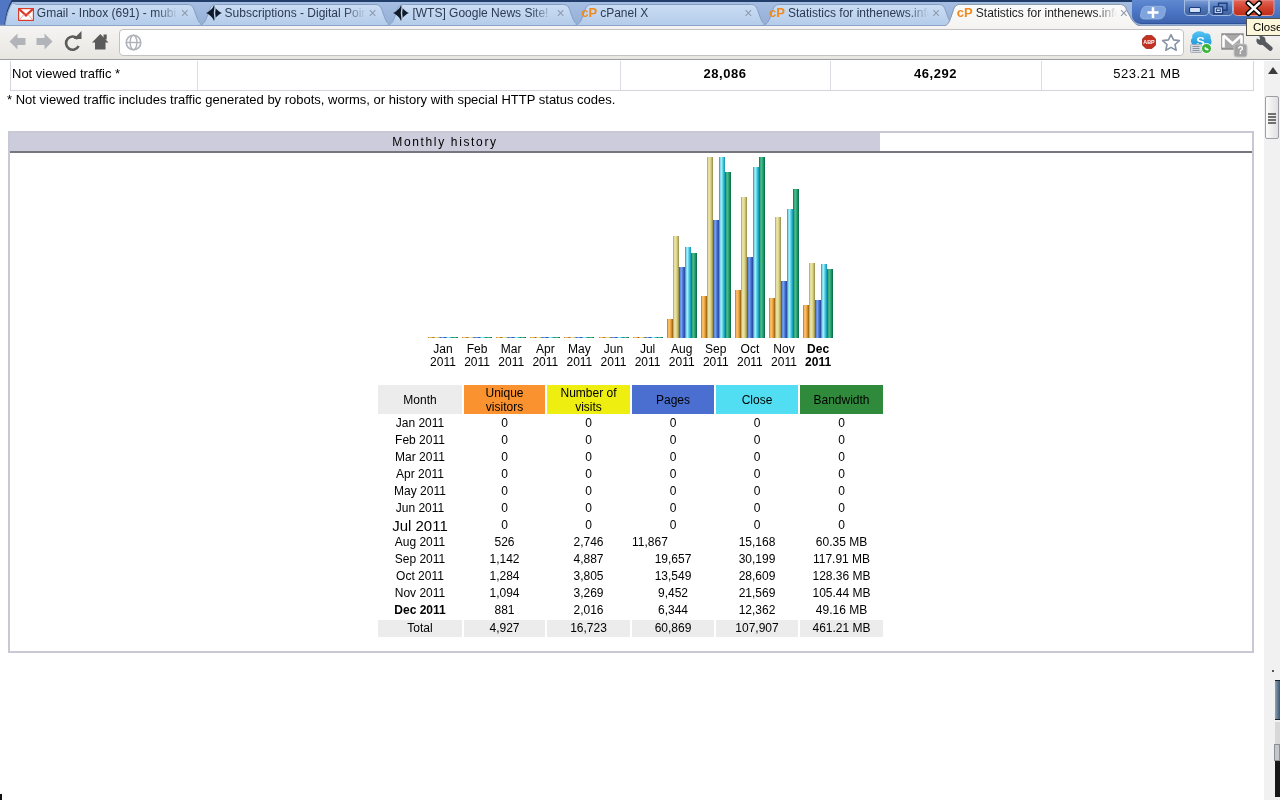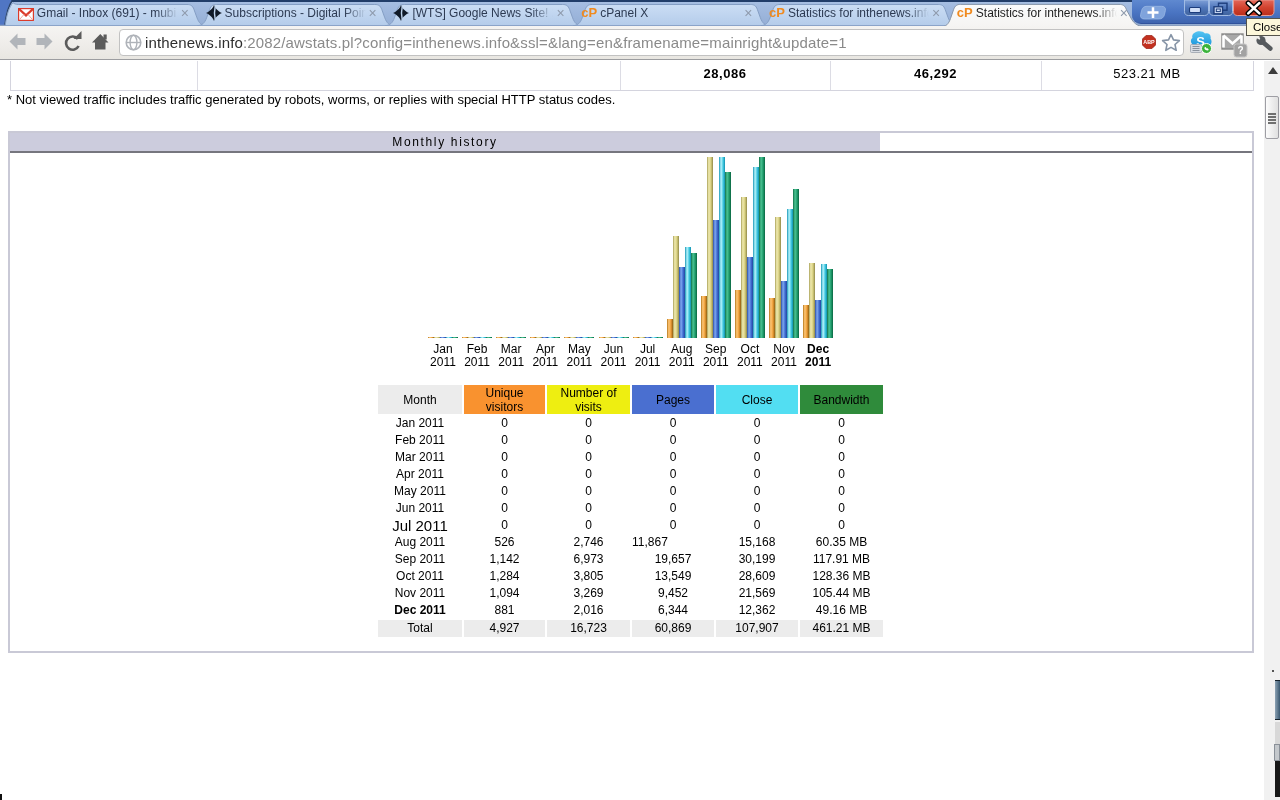--- a/index.html
+++ b/index.html
@@ -112,21 +112,20 @@
  <path d="M92,16.5 L100.3,8 L108.5,16.5 L105.5,16.5 L105.5,23.5 L95,23.5 L95,16.5 Z" fill="#5B5B5B"></path>
  <rect x="103.5" y="8.5" width="3.2" height="5" fill="#5B5B5B"></rect>
 </svg>
 
 <div class="abs" style="left:119px;top:29px;width:1065px;height:27px;background:#fff;border:1px solid #C2C2C2;border-radius:4px"></div>
 <svg class="abs" style="left:125px;top:34px" width="17" height="17" viewBox="0 0 17 17">
  <circle cx="8.5" cy="8.5" r="7.3" fill="none" stroke="#AFB3B9" stroke-width="1.6"></circle>
  <ellipse cx="8.5" cy="8.5" rx="3.4" ry="7.3" fill="none" stroke="#AFB3B9" stroke-width="1.4"></ellipse>
  <path d="M1.4,8.5 L15.6,8.5" stroke="#AFB3B9" stroke-width="1.4"></path>
 </svg>
-<div class="abs" style="left:145px;top:29px;height:27px;line-height:27px;font-size:15px;letter-spacing:0.15px;white-space:nowrap"><span style="color:#2E2E2E">inthenews.info</span><span style="color:#8A8A8A">:2082/awstats.pl?config=inthenews.info&amp;ssl=&amp;lang=en&amp;framename=mainright&amp;update=1</span></div>
 
 <svg class="abs" style="left:1142px;top:34.5px" width="14" height="14" viewBox="0 0 14 14">
  <polygon points="4.1,0.4 9.9,0.4 13.6,4.1 13.6,9.9 9.9,13.6 4.1,13.6 0.4,9.9 0.4,4.1" fill="#C33120" stroke="#9A2014" stroke-width="0.8"></polygon>
  <text x="7" y="9.3" font-size="5.4" font-weight="bold" fill="#fff" text-anchor="middle" font-family="Liberation Sans,sans-serif">ABP</text>
 </svg>
 <svg class="abs" style="left:1161px;top:32.5px" width="20" height="19" viewBox="0 0 20 19">
  <path d="M10,1.6 L12.5,6.9 L18.4,7.6 L14,11.5 L15.2,17.3 L10,14.4 L4.8,17.3 L6,11.5 L1.6,7.6 L7.5,6.9 Z" fill="none" stroke="#8694A6" stroke-width="1.6" stroke-linejoin="round"></path>
 </svg>
 
 <svg class="abs" style="left:1189px;top:31px" width="24" height="24" viewBox="0 0 24 24">
@@ -156,24 +155,25 @@
  <path d="M10.5,9 L19.3,16.6" stroke="#565A5E" stroke-width="4.6" stroke-linecap="round"></path>
 </svg>
 
 <div class="abs" style="left:1246px;top:18px;width:42px;height:18px;background:#FCF7DA;border:1px solid #55544C;font-size:11.5px;color:#000;line-height:16px;padding-left:6px;z-index:50">Close</div>
 
 <div class="abs" style="left:9.5px;top:60.5px;width:1244px;height:30px;border:1px solid #D4D4DE;border-top:none"></div>
 <div class="abs" style="left:197px;top:61px;width:1px;height:29px;background:#DCDCE4"></div>
 <div class="abs" style="left:620px;top:61px;width:1px;height:29px;background:#DCDCE4"></div>
 <div class="abs" style="left:830px;top:61px;width:1px;height:29px;background:#DCDCE4"></div>
 <div class="abs" style="left:1041px;top:61px;width:1px;height:29px;background:#DCDCE4"></div>
+<div class="abs" style="left:12px;top:61px;width:184px;height:29px;line-height:26px;font-size:13px;color:#000">Not viewed traffic *</div>
 <div class="abs" style="left:620px;top:61px;width:210px;height:29px;line-height:26px;font-size:13px;letter-spacing:0.5px;font-weight:bold;text-align:center;color:#000">28,086</div>
 <div class="abs" style="left:830px;top:61px;width:211px;height:29px;line-height:26px;font-size:13px;letter-spacing:0.5px;font-weight:bold;text-align:center;color:#000">46,292</div>
 <div class="abs" style="left:1041px;top:61px;width:212px;height:29px;line-height:26px;font-size:13px;letter-spacing:0.5px;font-weight:normal;text-align:center;color:#000">523.21 MB</div>
-<div class="abs" style="left:7px;top:91.5px;font-size:13px;color:#000">* Not viewed traffic includes traffic generated by robots, worms, or replies with special HTTP status codes.</div>
+<div class="abs" style="left:7px;top:91.5px;font-size:13px;color:#000">* Not viewed traffic includes traffic generated by robots, worms, or history with special HTTP status codes.</div>
 
 <div class="abs" style="left:8px;top:131px;width:1246px;height:522px;border:2px solid #C9C9D6;background:#fff"></div>
 <div class="abs" style="left:10px;top:133px;width:870px;height:18px;background:#CCCCDD"></div>
 <div class="abs" style="left:10px;top:133px;width:870px;height:18px;line-height:18px;text-align:center;font-size:12px;font-weight:normal;letter-spacing:1.65px;color:#000">Monthly history</div>
 <div class="abs" style="left:10px;top:151px;width:1242px;height:1.5px;background:#76767E"></div>
 
 <div id="chart">
       <div class="abs" style="left:428.0px;top:336.5px;width:6px;height:1.5px;background:linear-gradient(90deg,#B4761A,#FFC878 30%,#EE9E38 65%,#8E5E10)"></div>
       <div class="abs" style="left:434.0px;top:336.5px;width:6px;height:1.5px;background:linear-gradient(90deg,#A8A058,#F0EAB0 30%,#D8D080 65%,#908848)"></div>
       <div class="abs" style="left:440.0px;top:336.5px;width:6px;height:1.5px;background:linear-gradient(90deg,#2B4FA8,#7FA8F0 35%,#3E6AD0 70%,#23479C)"></div>
@@ -313,21 +313,21 @@
       <div class="abs" style="left:716px;top:518px;width:82px;height:15px;font-size:12px;color:#000;text-align:center;line-height:15px">0</div>
       <div class="abs" style="left:800px;top:518px;width:83px;height:15px;font-size:12px;color:#000;text-align:center;line-height:15px">0</div>
       <div class="abs" style="left:378px;top:535px;width:84px;height:15px;font-size:12px;color:#000;text-align:center;line-height:15px">Aug 2011</div>
       <div class="abs" style="left:464px;top:535px;width:81px;height:15px;font-size:12px;color:#000;text-align:center;line-height:15px">526</div>
       <div class="abs" style="left:547px;top:535px;width:83px;height:15px;font-size:12px;color:#000;text-align:center;line-height:15px">2,746</div>
       <div class="abs" style="left:632px;top:535px;width:82px;height:15px;font-size:12px;color:#000;text-align:left;line-height:15px">11,867</div>
       <div class="abs" style="left:716px;top:535px;width:82px;height:15px;font-size:12px;color:#000;text-align:center;line-height:15px">15,168</div>
       <div class="abs" style="left:800px;top:535px;width:83px;height:15px;font-size:12px;color:#000;text-align:center;line-height:15px">60.35 MB</div>
       <div class="abs" style="left:378px;top:552px;width:84px;height:15px;font-size:12px;color:#000;text-align:center;line-height:15px">Sep 2011</div>
       <div class="abs" style="left:464px;top:552px;width:81px;height:15px;font-size:12px;color:#000;text-align:center;line-height:15px">1,142</div>
-      <div class="abs" style="left:547px;top:552px;width:83px;height:15px;font-size:12px;color:#000;text-align:center;line-height:15px">6,973</div>
+      <div class="abs" style="left:547px;top:552px;width:83px;height:15px;font-size:12px;color:#000;text-align:center;line-height:15px">4,887</div>
       <div class="abs" style="left:632px;top:552px;width:82px;height:15px;font-size:12px;color:#000;text-align:center;line-height:15px">19,657</div>
       <div class="abs" style="left:716px;top:552px;width:82px;height:15px;font-size:12px;color:#000;text-align:center;line-height:15px">30,199</div>
       <div class="abs" style="left:800px;top:552px;width:83px;height:15px;font-size:12px;color:#000;text-align:center;line-height:15px">117.91 MB</div>
       <div class="abs" style="left:378px;top:569px;width:84px;height:15px;font-size:12px;color:#000;text-align:center;line-height:15px">Oct 2011</div>
       <div class="abs" style="left:464px;top:569px;width:81px;height:15px;font-size:12px;color:#000;text-align:center;line-height:15px">1,284</div>
       <div class="abs" style="left:547px;top:569px;width:83px;height:15px;font-size:12px;color:#000;text-align:center;line-height:15px">3,805</div>
       <div class="abs" style="left:632px;top:569px;width:82px;height:15px;font-size:12px;color:#000;text-align:center;line-height:15px">13,549</div>
       <div class="abs" style="left:716px;top:569px;width:82px;height:15px;font-size:12px;color:#000;text-align:center;line-height:15px">28,609</div>
       <div class="abs" style="left:800px;top:569px;width:83px;height:15px;font-size:12px;color:#000;text-align:center;line-height:15px">128.36 MB</div>
       <div class="abs" style="left:378px;top:586px;width:84px;height:15px;font-size:12px;color:#000;text-align:center;line-height:15px">Nov 2011</div>

